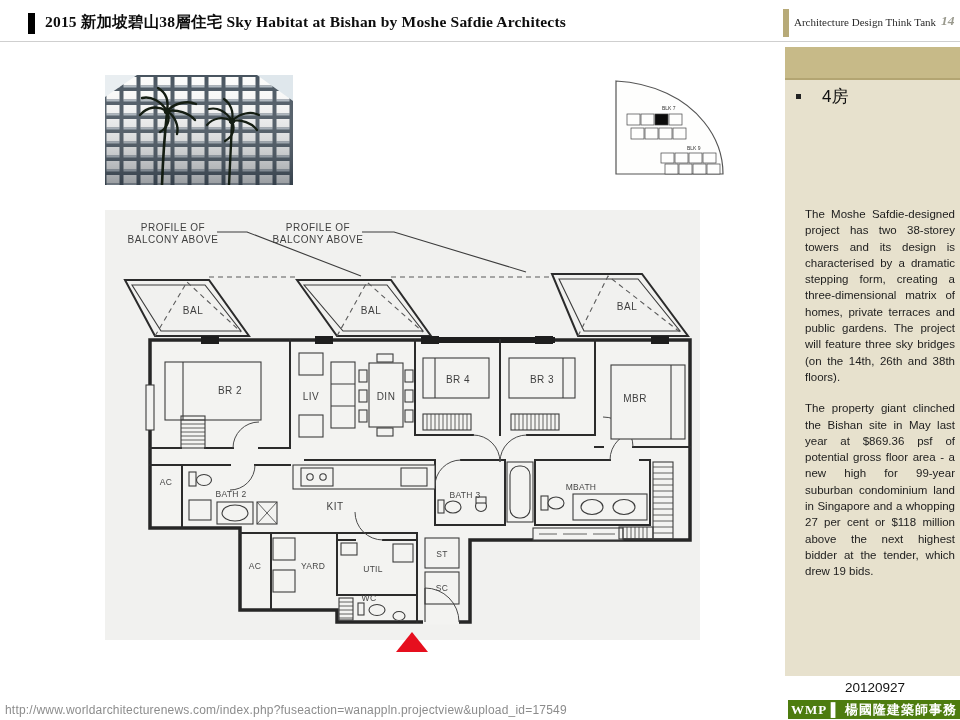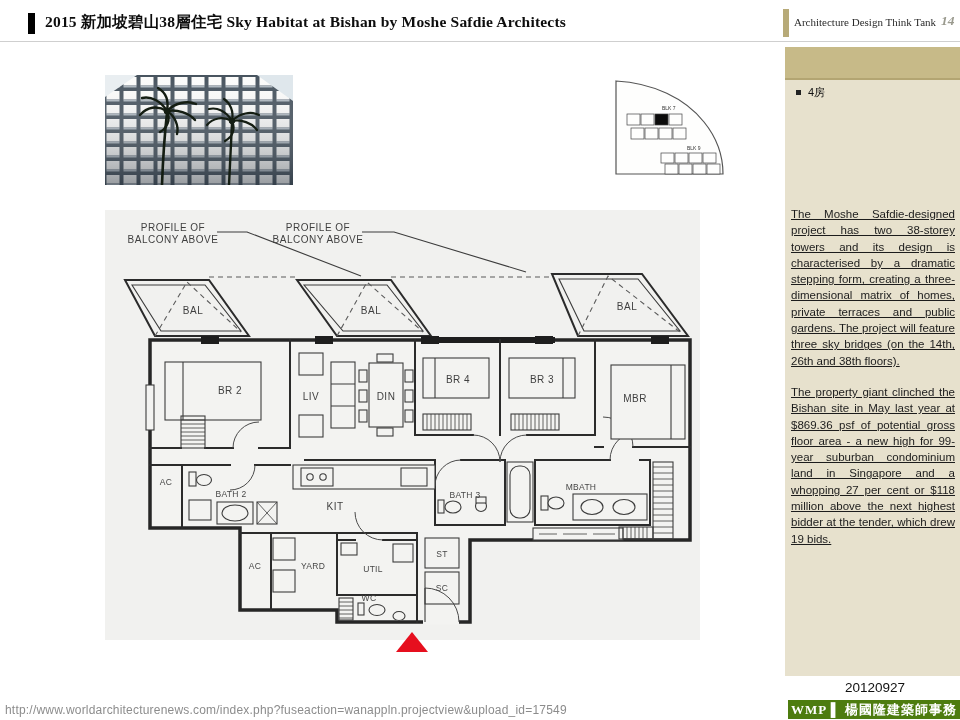--- a/index.html
+++ b/index.html
@@ -10,24 +10,24 @@
   .title-block{left:28px;top:13px;width:7px;height:21px;background:#000;}
   .page-title{left:45px;top:12px;font-family:"Liberation Serif",serif;font-weight:bold;font-size:15.5px;color:#0d0d0d;white-space:nowrap;letter-spacing:.2px;}
   .brand-block{left:783px;top:9px;width:6px;height:28px;background:#b7aa78;}
   .brand-text{left:794px;top:16px;font-family:"Liberation Serif",serif;font-size:11px;color:#2a2a2a;white-space:nowrap;}
   .page-num{left:941px;top:13px;font-family:"Liberation Serif",serif;font-style:italic;font-size:13.5px;color:#9a9a8e;font-weight:bold;}
   .header-rule{left:0;top:41px;width:960px;height:1px;background:#cfcfcf;}
 
   
   .side-khaki{left:785px;top:47px;width:175px;height:31px;background:#c7ba88;border-bottom:2px solid #b3a572;}
   .side-beige{left:785px;top:80px;width:175px;height:596px;background:#e7e1cd;}
-  .bullet-row{left:796px;top:85px;font-size:11px;color:#111;display:flex;align-items:center;gap:7px;justify-content:space-between;}
+  .bullet-row{left:796px;top:85px;font-size:17px;color:#111;display:flex;align-items:center;gap:21px;justify-content:space-between;}
   .bullet-sq{width:5px;height:5px;background:#222;display:inline-block;}
   .side-paras{left:791px;top:206px;width:164px;font-size:11.5px;line-height:16.3px;color:#1c1c1c;text-align:justify;}
-  .side-paras p{margin:0 0 15px 0;text-decoration:underline;}
+  .side-paras p{margin:0 0 15px 14px;}
   .side-date{left:845px;top:680px;width:110px;text-align:left;font-size:13.5px;color:#111;}
 
   
   .footer-url{left:5px;top:703px;font-size:12px;color:#8c8c8c;letter-spacing:.2px;}
   .firm-bar{left:788px;top:700px;width:172px;height:19px;background:#4d7c0f;color:#fff;text-align:center;
             font-family:"Liberation Serif",serif;font-size:13px;line-height:19px;letter-spacing:1px;font-weight:bold;}
 
   
   .photo{left:105px;top:75px;width:188px;height:110px;}
   .siteplan{left:605px;top:72px;width:126px;height:115px;}

